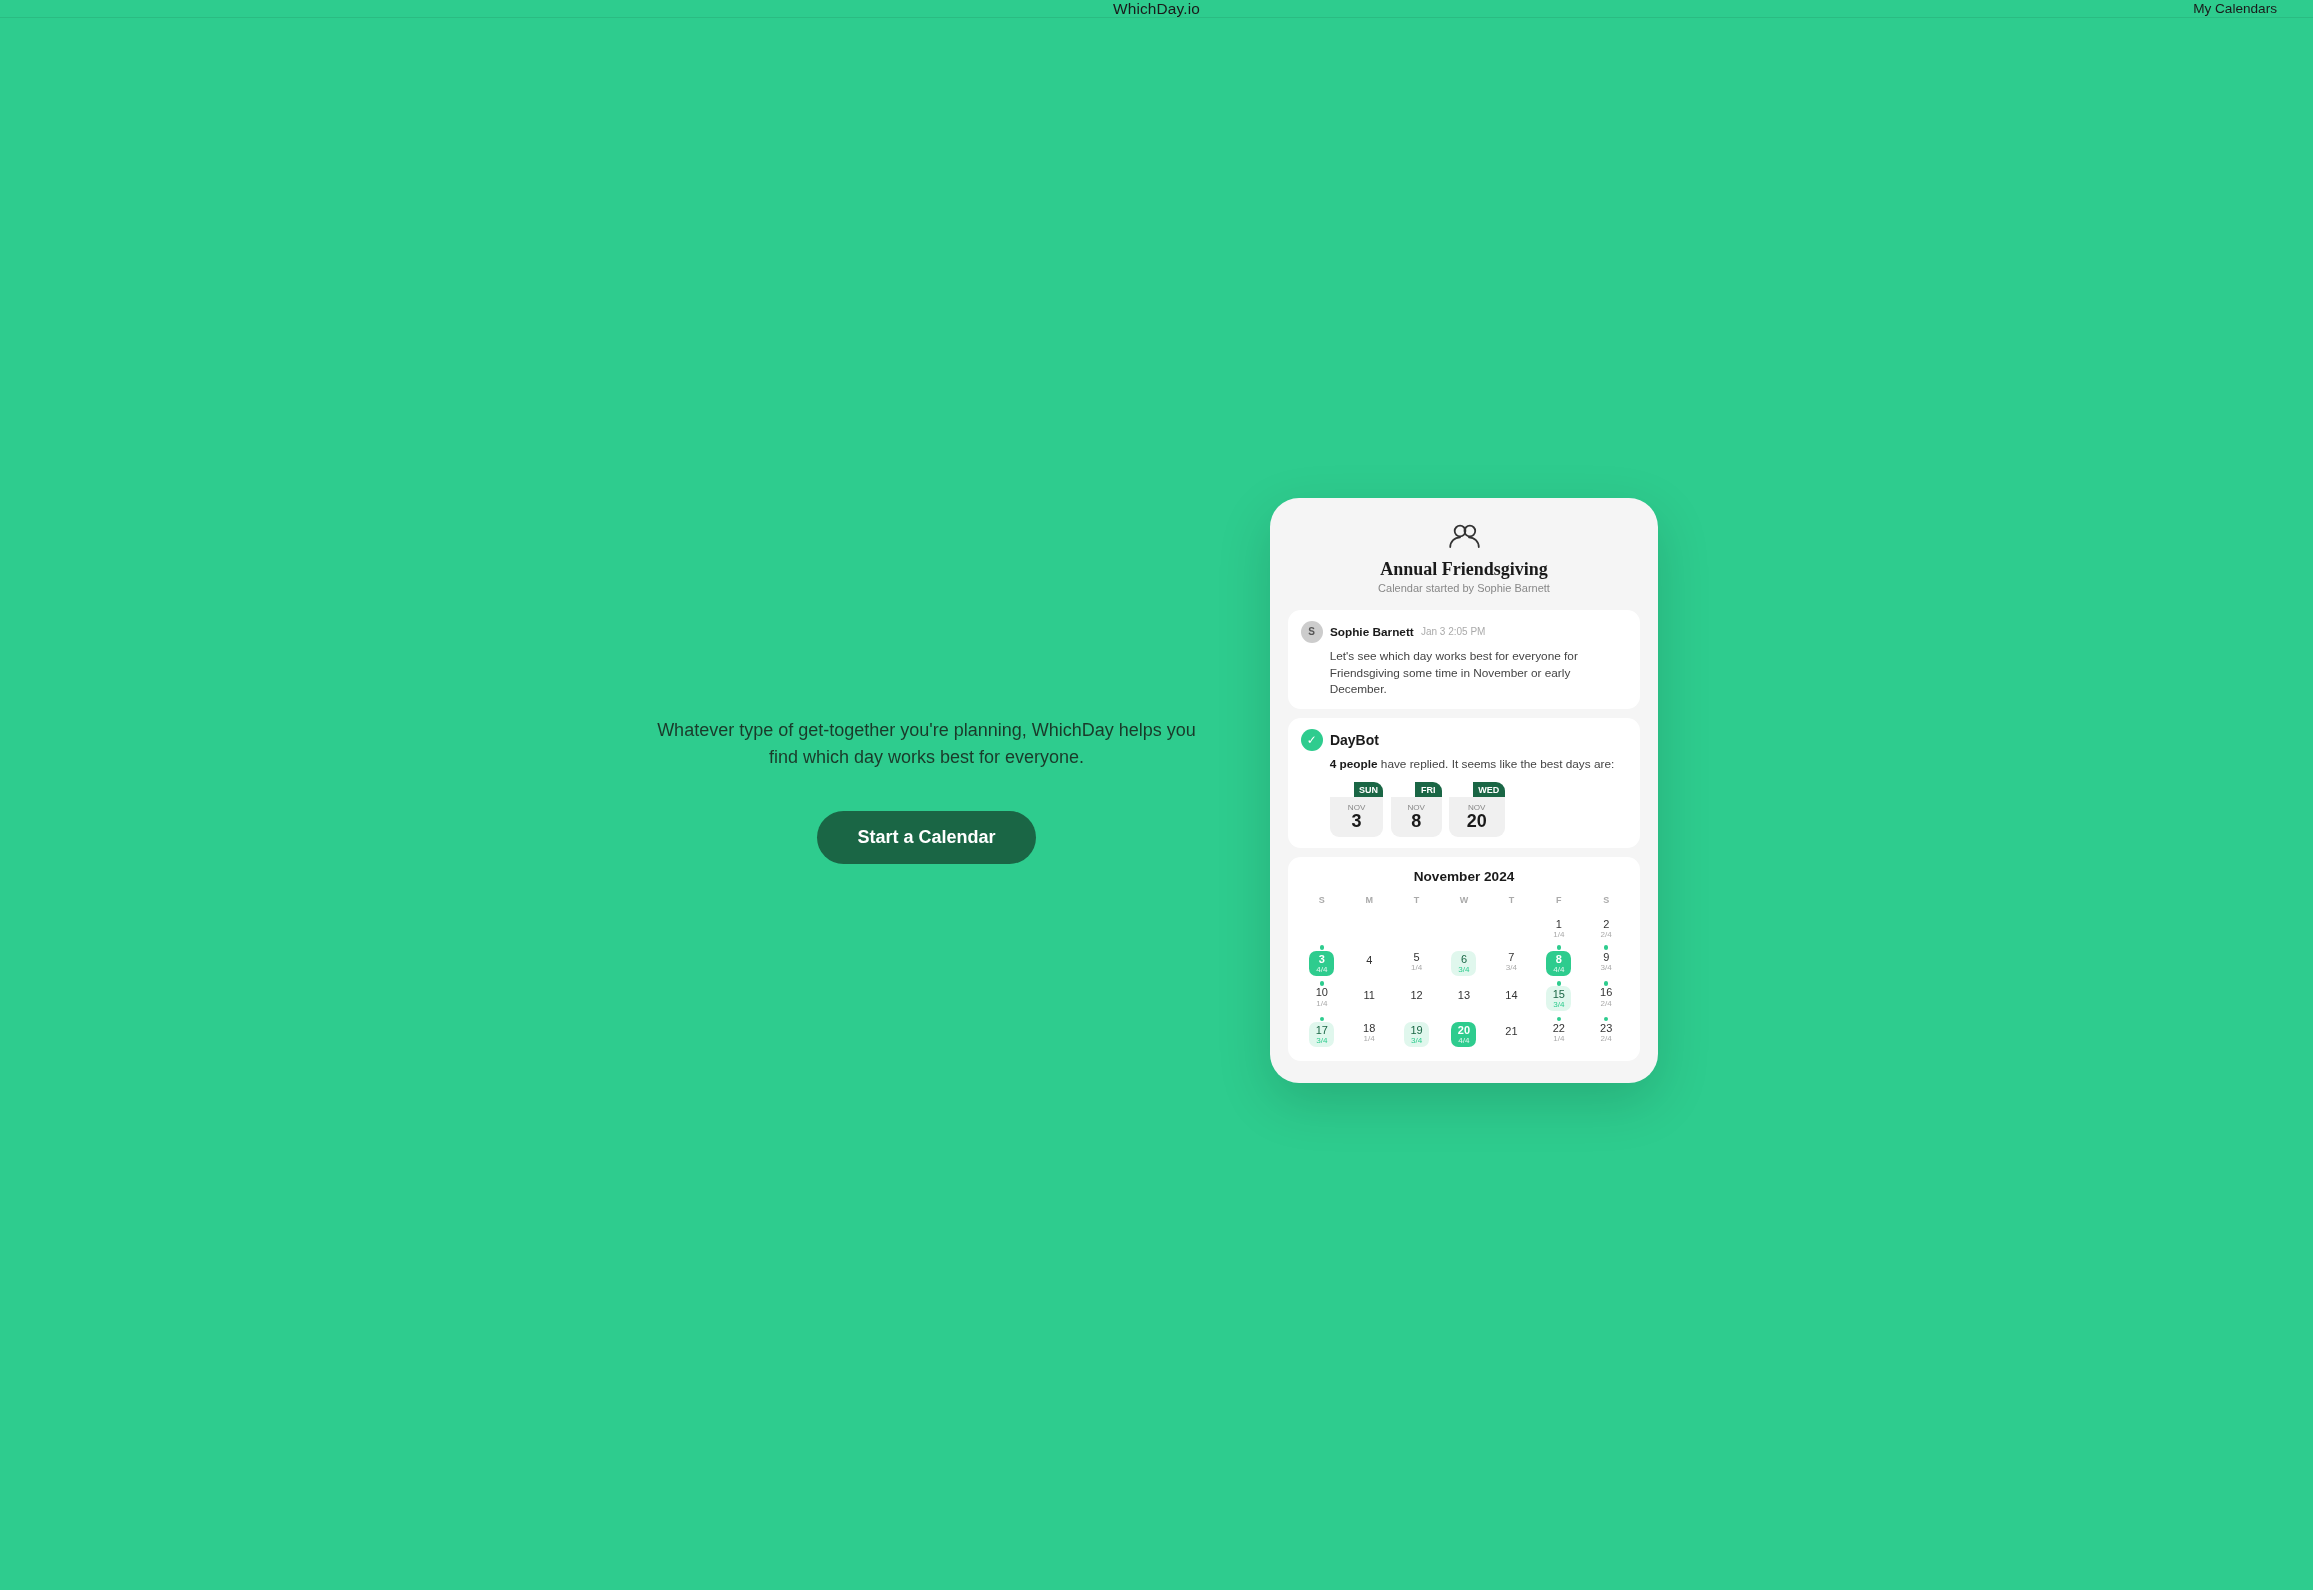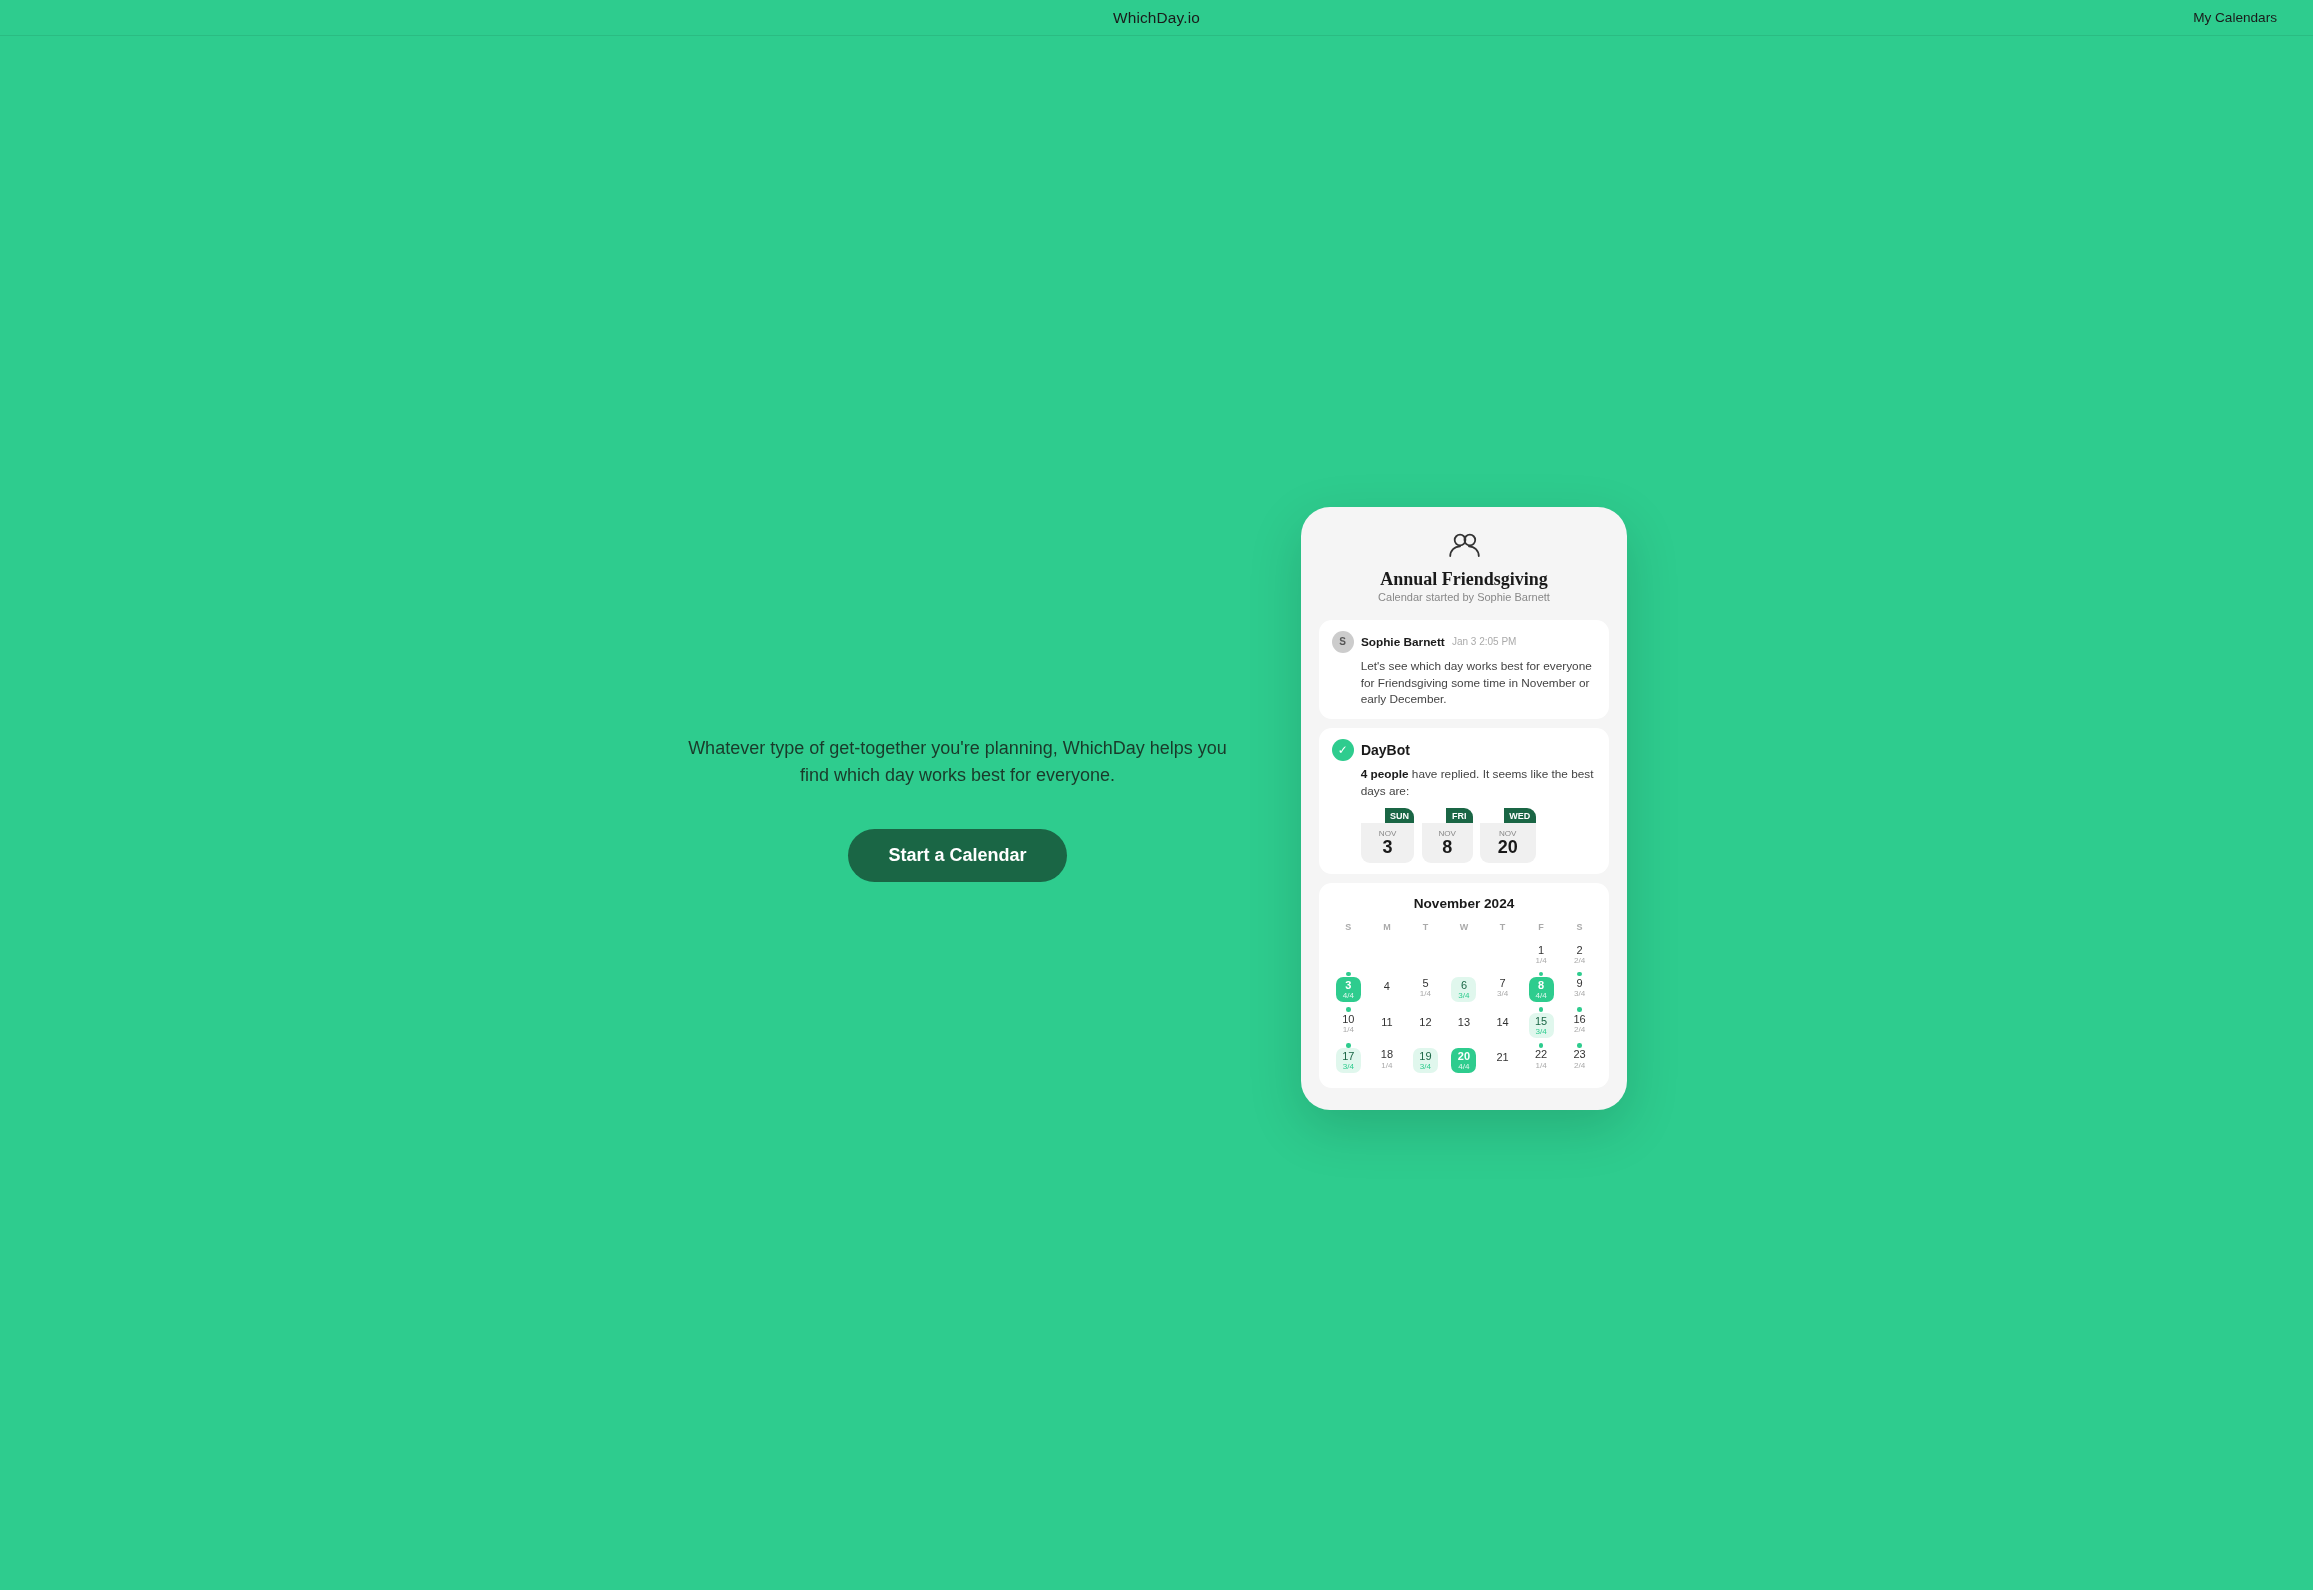--- a/index.html
+++ b/index.html
@@ -8,21 +8,21 @@
       background-color: #2ecc8e;
       min-height: 100vh;
       overflow-x: hidden;
     }
 
     
     nav {
       display: flex;
       justify-content: space-between;
       align-items: center;
-      padding: 10px 36px;
+      padding: 1px 36px;
       border-bottom: 0.9px solid rgba(0,0,0,0.08);
       background: #2ecc8e;
     }
     .nav-logo {
       font-size: 15.4px;
       font-weight: 500;
       color: #1a1a1a;
       letter-spacing: 0.01em;
       position: absolute;
       left: 50%;
@@ -84,21 +84,21 @@
 
     
     .right {
       flex: 0 0 326px;
       display: flex;
       justify-content: center;
     }
     .phone-card {
       background: #f5f5f5;
       border-radius: 29px;
-      width: 326px;
+      width: 388px;
       padding: 25px 18px 22px;
       box-shadow: 0 18px 54px rgba(0,0,0,0.15);
     }
 
     
     .card-header {
       text-align: center;
       margin-bottom: 16.3px;
     }
     .card-icon {

